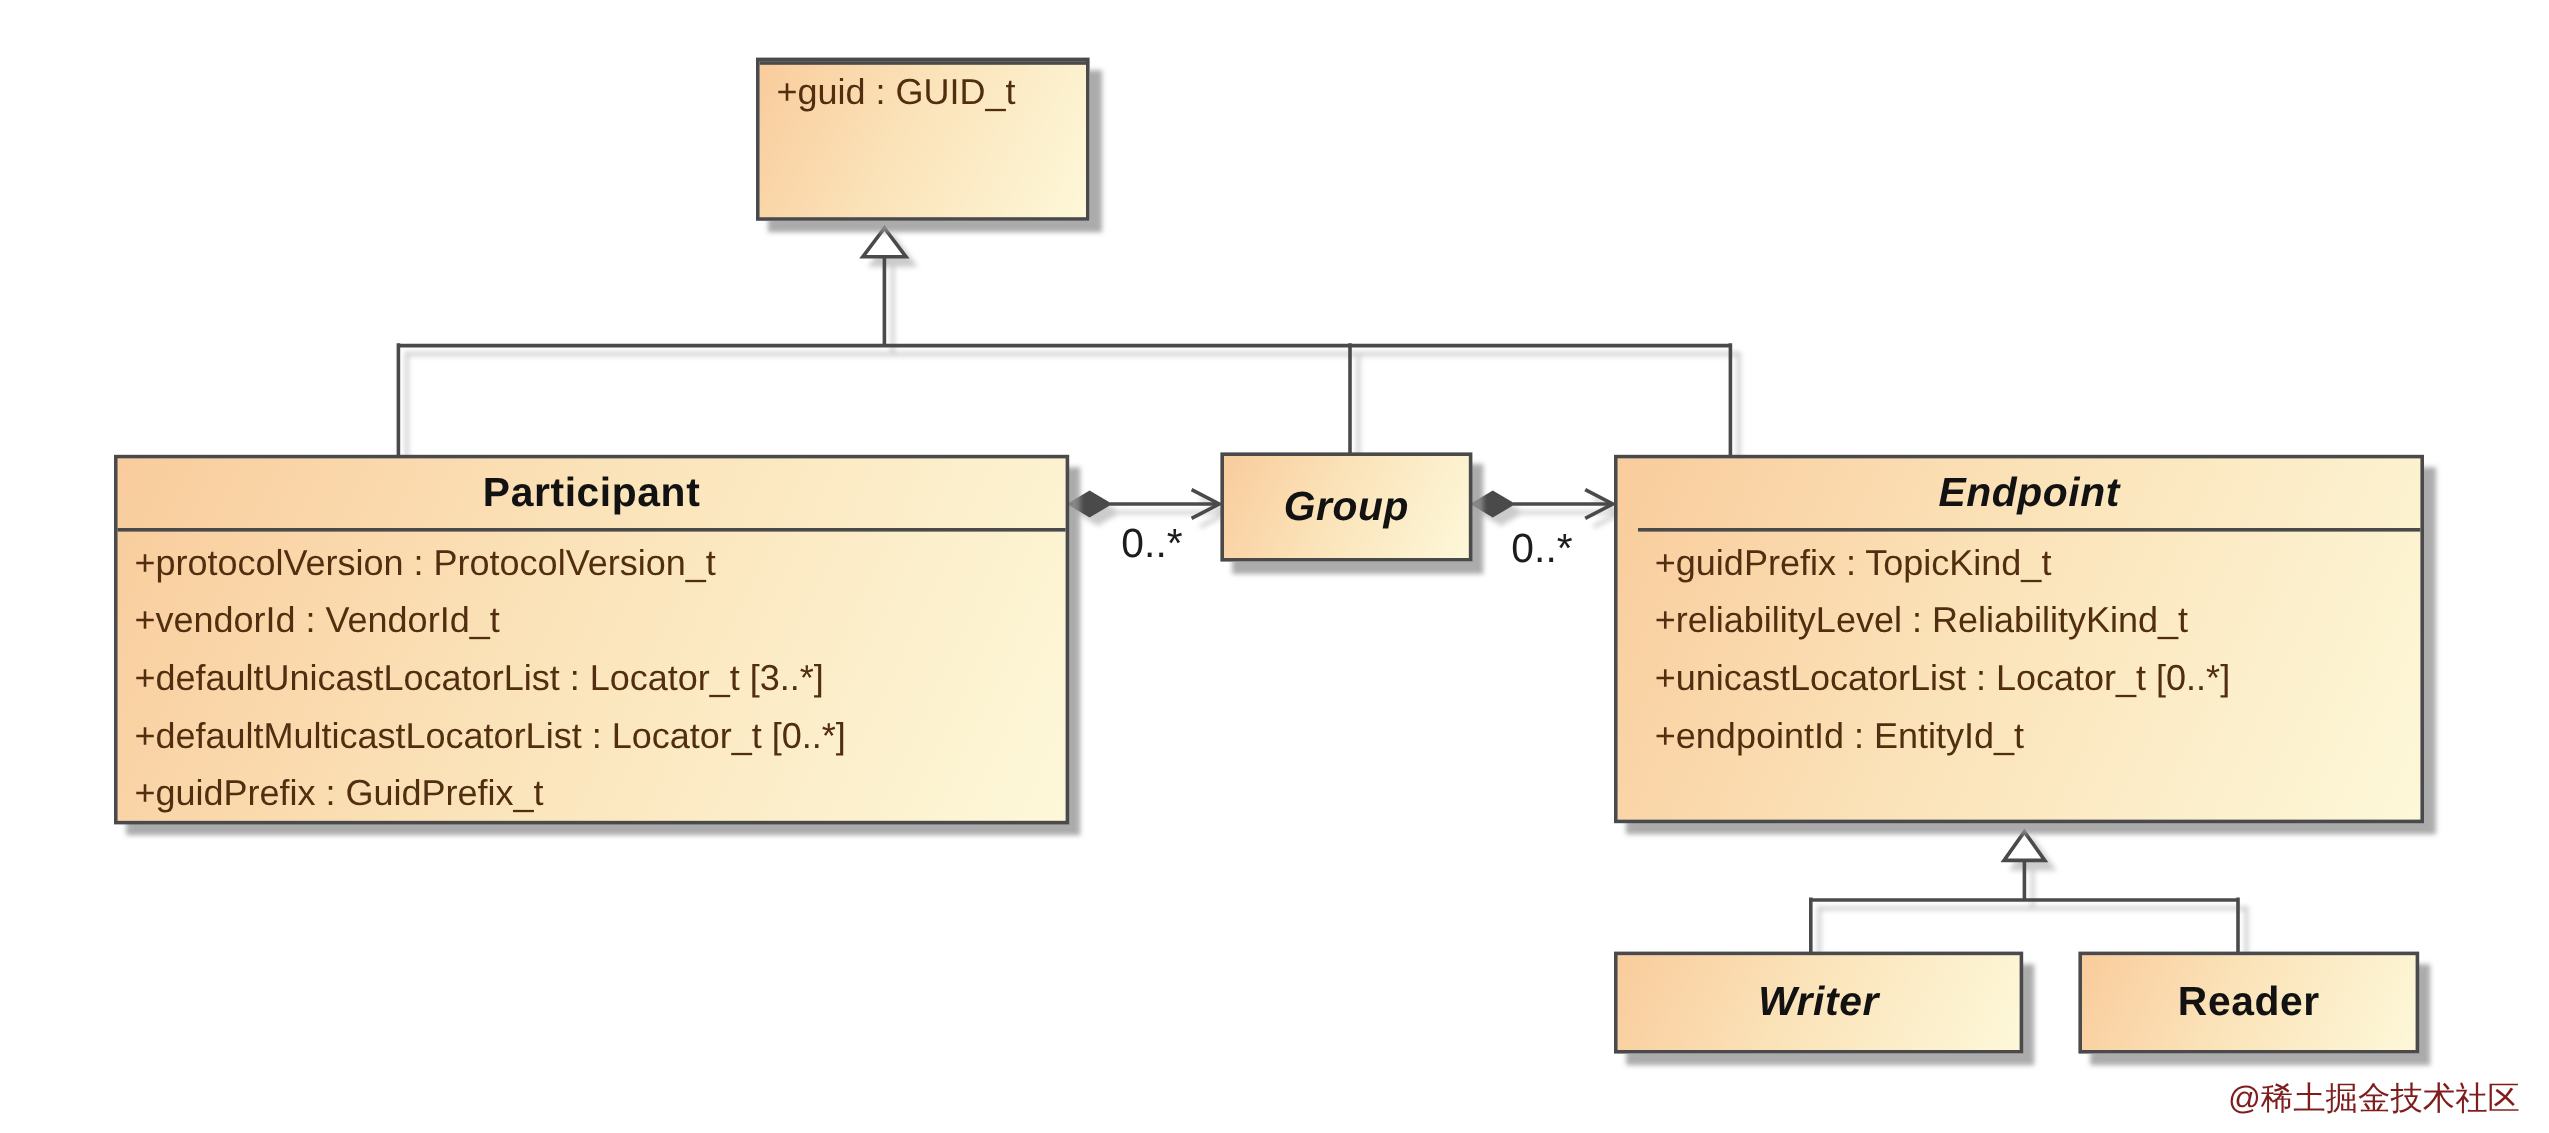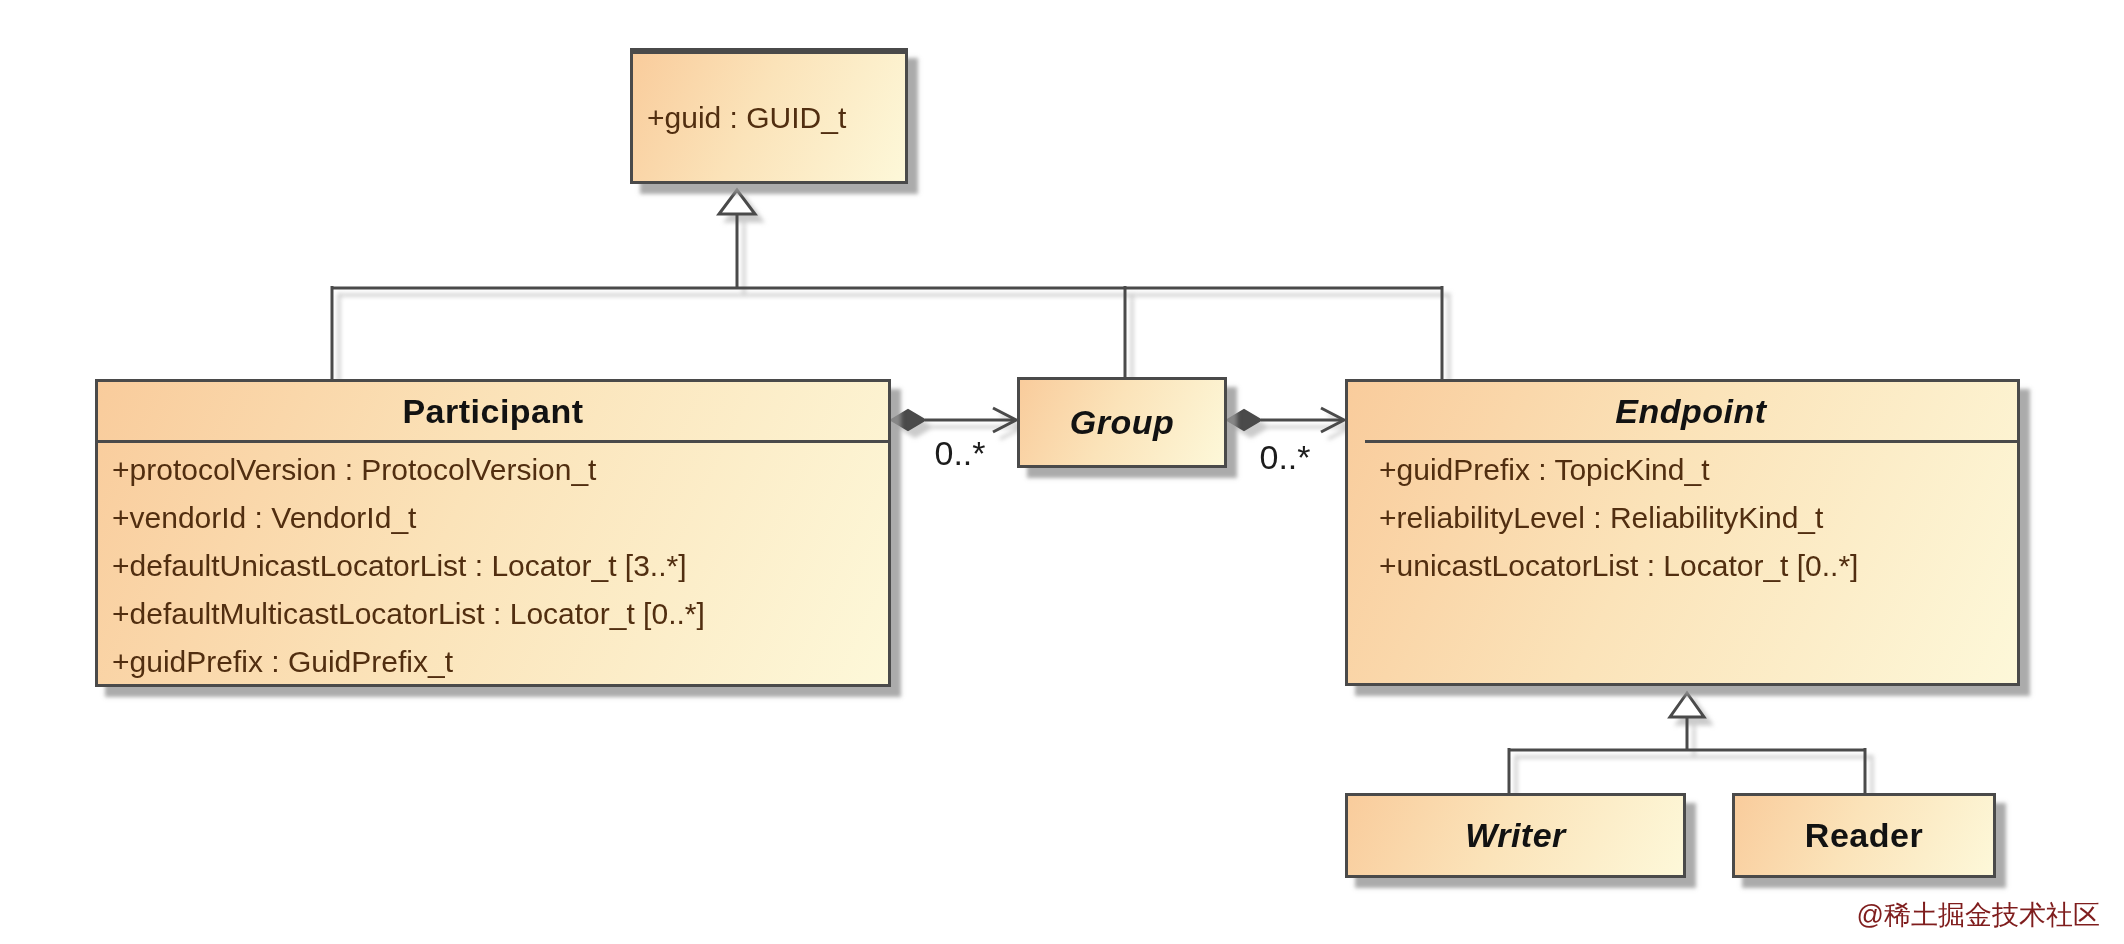--- a/index.html
+++ b/index.html
@@ -20,31 +20,31 @@
     flex:0 0 auto;display:flex;align-items:center;justify-content:center;
     font-weight:bold;font-size:34px;color:#121212;letter-spacing:0.5px;
   }
   .abstract .uml-title{font-style:italic;}
   .title-only .uml-title{flex:1 1 auto;}
   .uml-attrs{
     flex:1 1 auto;border-top:3px solid #4a4a4a;
     padding:3px 0 0 14px;color:#512e10;font-size:30px;
   }
   .attr{height:48px;line-height:48px;white-space:nowrap;}
-  .center-attrs{display:flex;flex-direction:column;justify-content:center;padding-top:0;}
+  .center-attrs{display:flex;flex-direction:column;justify-content:flex-start;padding-top:0;}
   
   .c-entity{left:630px;top:48px;width:278px;height:136px;}
   .c-entity .uml-title{height:62px;}
   .c-participant{left:95px;top:379px;width:796px;height:308px;}
   .c-participant .uml-title{height:58px;}
   .c-group{left:1017px;top:377px;width:210px;height:91px;align-items:center;}
   .c-endpoint{left:1345px;top:379px;width:675px;height:307px;padding-left:17px;}
   .c-endpoint .uml-title{height:58px;}
   .c-writer{left:1345px;top:793px;width:341px;height:85px;}
-  .c-reader{left:1732px;top:793px;width:264px;height:85px;}
+  .c-reader{left:1732px;top:793px;width:284px;height:85px;}
   .mult{
     position:absolute;width:110px;text-align:center;
     font-size:34px;color:#1c1c1c;
   }
   .mult-1{left:905px;top:434px;}
   .mult-2{left:1230px;top:438px;}
   .watermark{
     position:absolute;right:24px;top:897px;font-size:27px;color:#7f1d1d;
   }
 </style>
@@ -97,20 +97,21 @@
   <div class="uml-class abstract title-only c-group">
     <div class="uml-title">Group</div>
   </div>
 
   <div class="uml-class abstract c-endpoint">
     <div class="uml-title">Endpoint</div>
     <div class="uml-attrs">
       <div class="attr">+guidPrefix : TopicKind_t</div>
       <div class="attr">+reliabilityLevel : ReliabilityKind_t</div>
       <div class="attr">+unicastLocatorList : Locator_t [0..*]</div>
+      <div class="attr">+endpointId : EntityId_t</div>
     </div>
   </div>
 
   <div class="uml-class abstract title-only c-writer">
     <div class="uml-title">Writer</div>
   </div>
 
   <div class="uml-class title-only c-reader">
     <div class="uml-title">Reader</div>
   </div>

